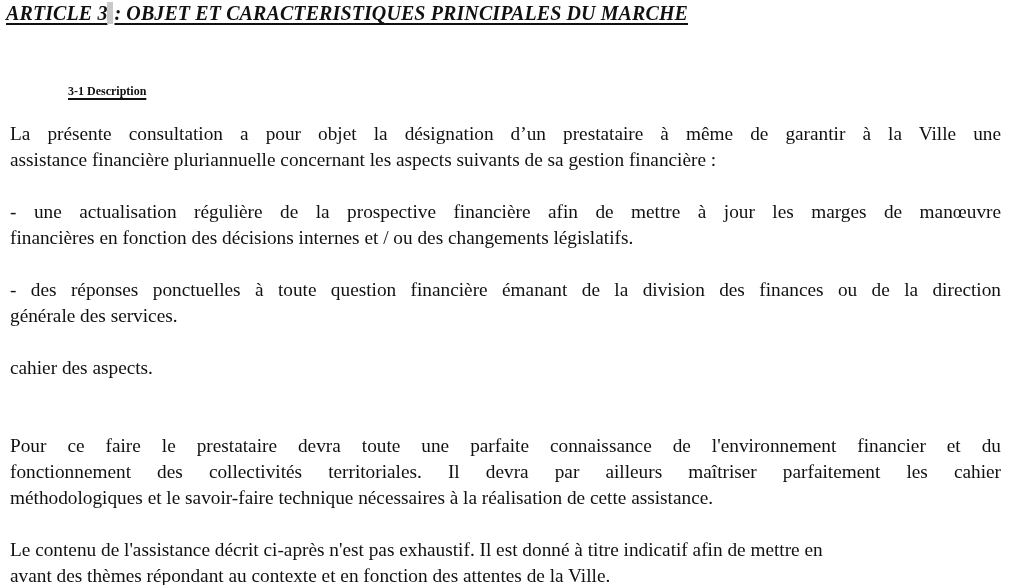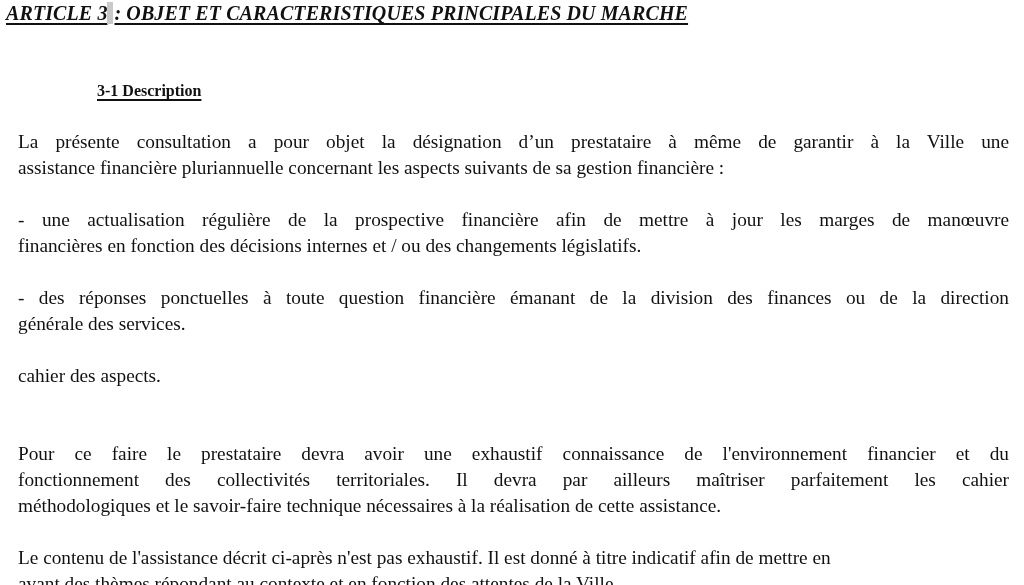--- a/index.html
+++ b/index.html
@@ -39,38 +39,38 @@
     .caret {
       display: inline-block;
       width: 6px;
       height: 22px;
       background: #c8c8c8;
       vertical-align: -4px;
       margin: 0 1px 0 0;
     }
     .section-title {
       position: absolute;
-      left: 97px;
+      left: 68px;
       top: 78px;
-      font-size: 16px;
+      font-size: 12px;
       font-weight: bold;
       text-decoration: underline;
       text-underline-offset: 3px;
       text-decoration-thickness: 2px;
       line-height: 26px;
       white-space: nowrap;
     }
     .para {
       position: absolute;
       left: 6px;
       width: 991px;
       font-size: 19.3px;
       line-height: 26px;
       text-align: justify;
-      margin: 12px;
+      margin: 4px;
     }
     .para .line {
       display: block;
       text-align: justify;
       text-align-last: justify;
       white-space: nowrap;
     }
     .para .line.last {
       text-align-last: left;
     }
@@ -109,21 +109,21 @@
   <p class="para" id="p3">
     <span class="line">- des réponses ponctuelles à toute question financière émanant de la division des finances ou de la direction</span>
     <span class="line last">générale des services.</span>
   </p>
 
   <p class="para" id="p4">
     <span class="line last">cahier des aspects.</span>
   </p>
 
   <p class="para" id="p5">
-    <span class="line">Pour ce faire le prestataire devra avoir une exhaustif connaissance de l'environnement financier et du</span>
+    <span class="line">Pour ce faire le prestataire devra toute une parfaite connaissance de l'environnement financier et du</span>
     <span class="line">fonctionnement des collectivités territoriales. Il devra par ailleurs maîtriser parfaitement les cahier</span>
     <span class="line last">méthodologiques et le savoir-faire technique nécessaires à la réalisation de cette assistance.</span>
   </p>
 
   <p class="para noj" id="p6">
     <span class="line">Le contenu de l'assistance décrit ci-après n'est pas exhaustif. Il est donné à titre indicatif afin de mettre en</span>
     <span class="line last">avant des thèmes répondant au contexte et en fonction des attentes de la Ville.</span>
   </p>
 
 </div>

